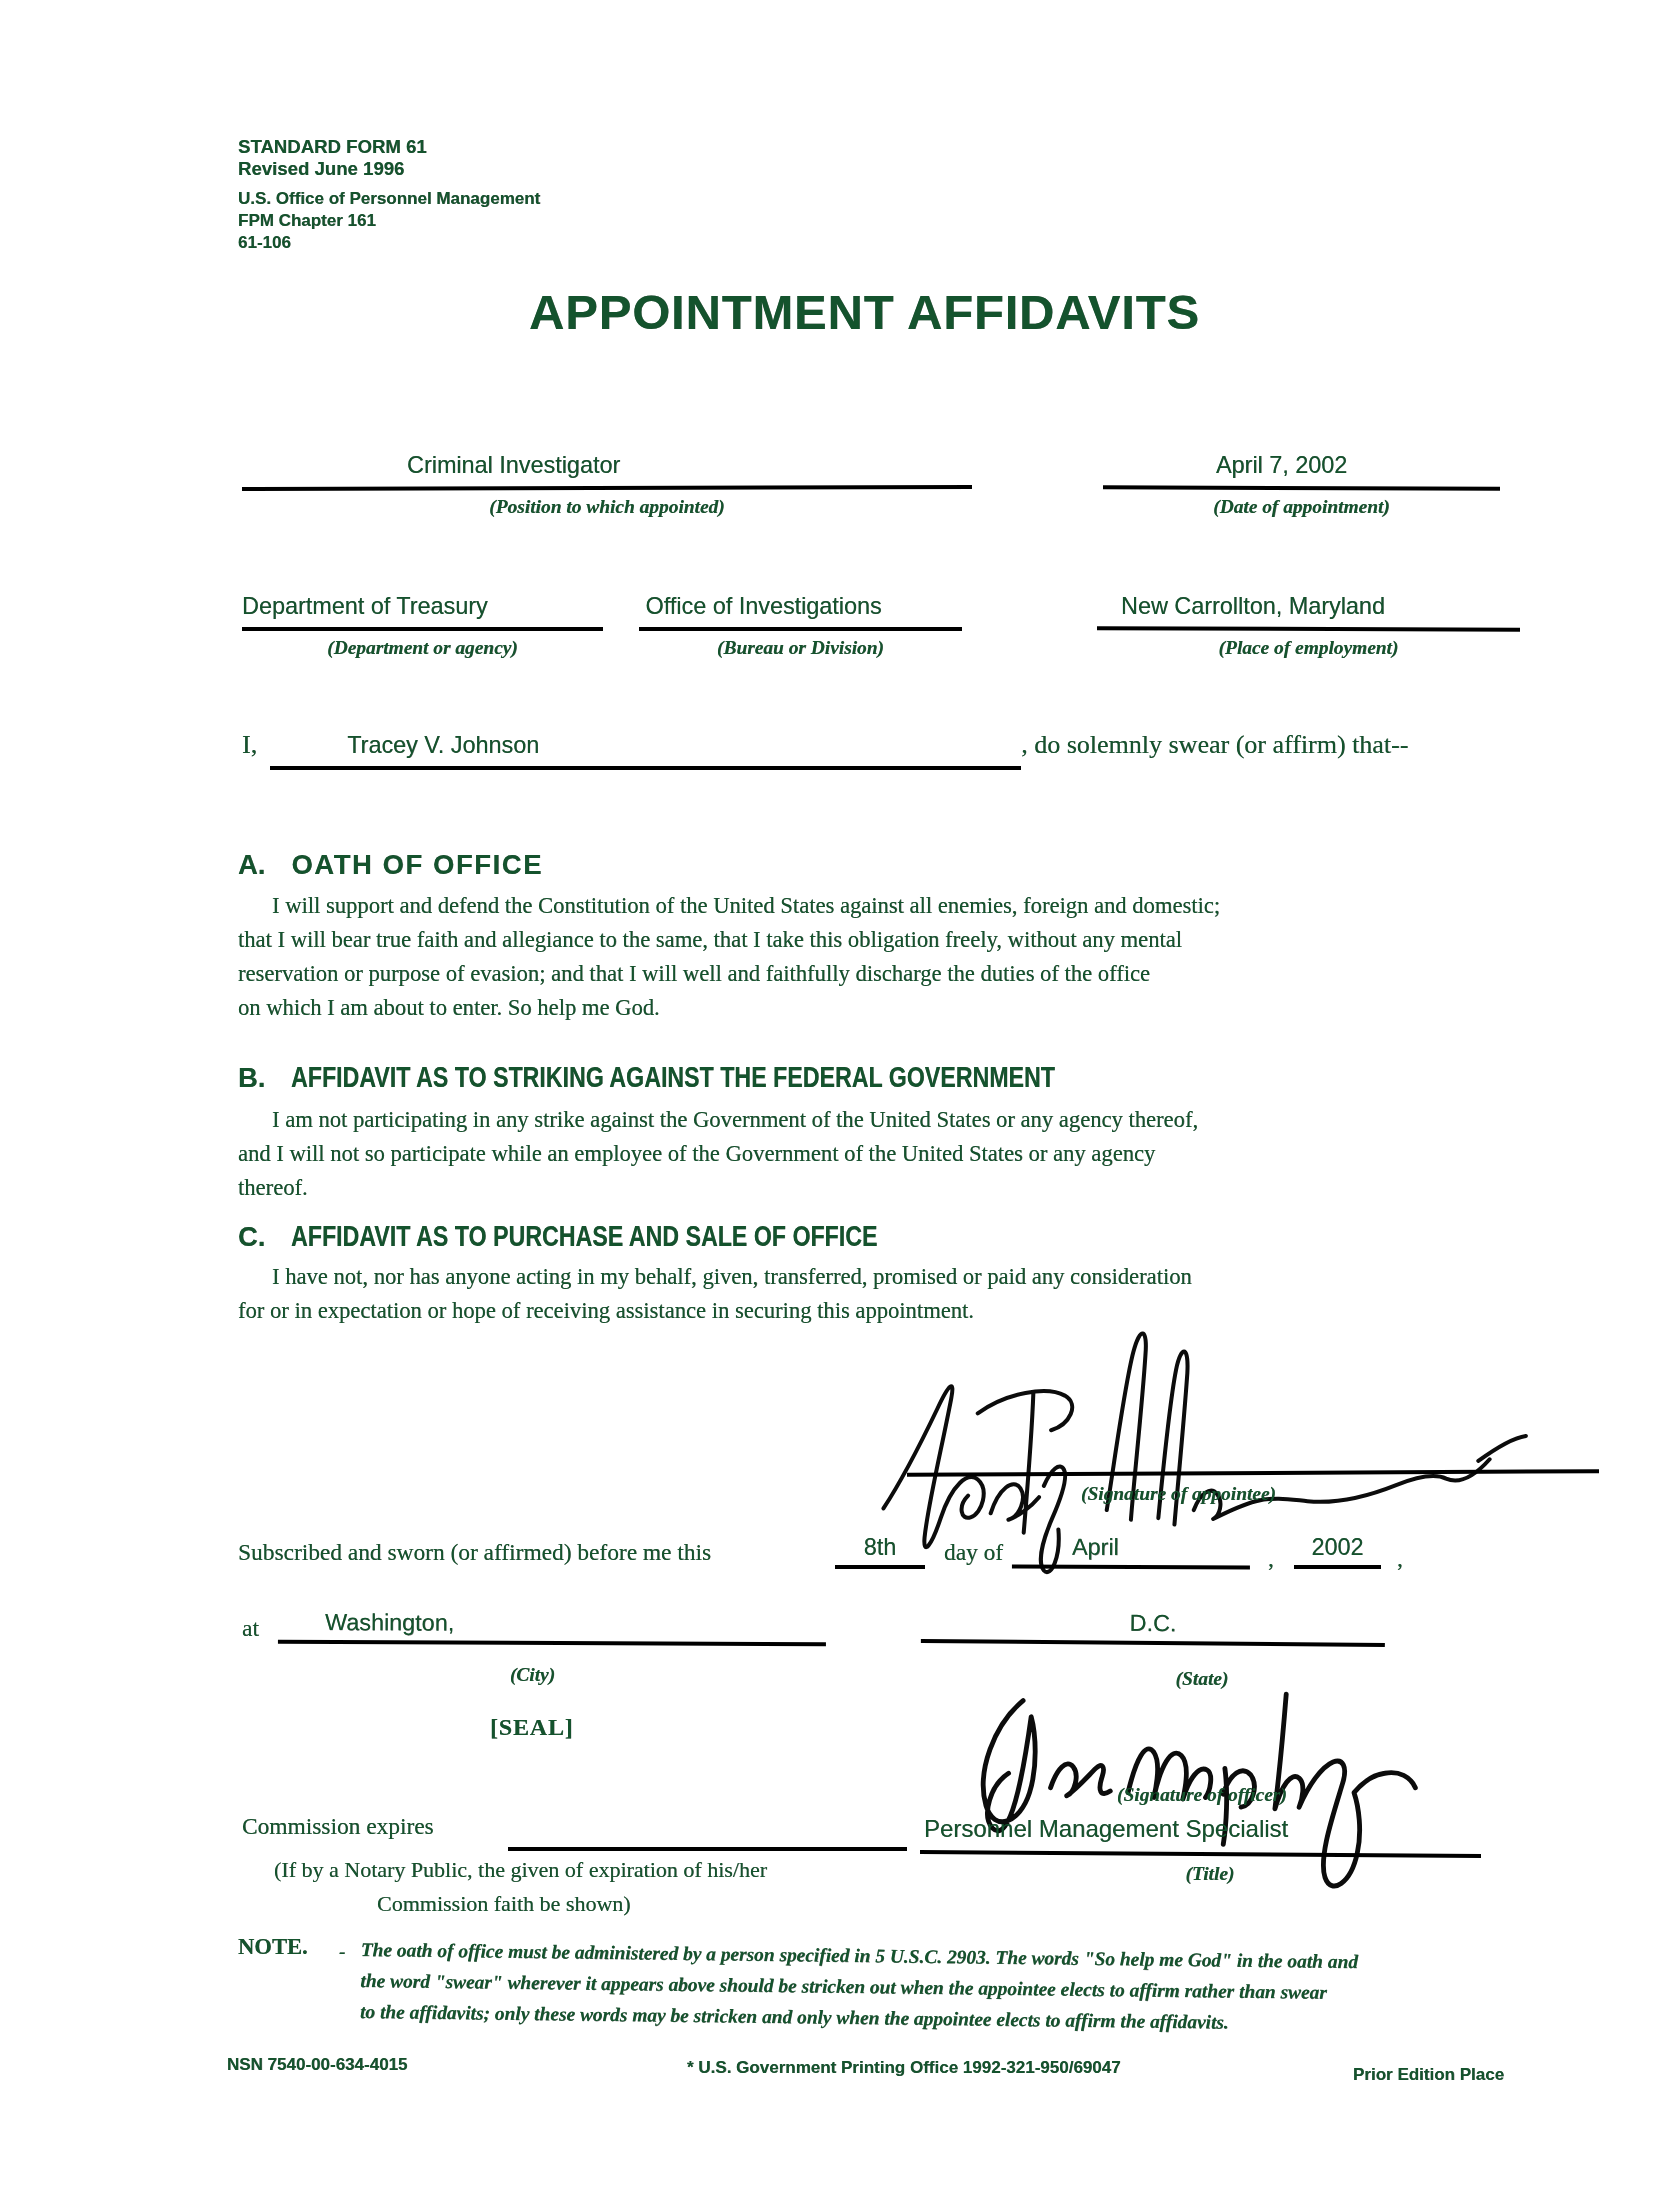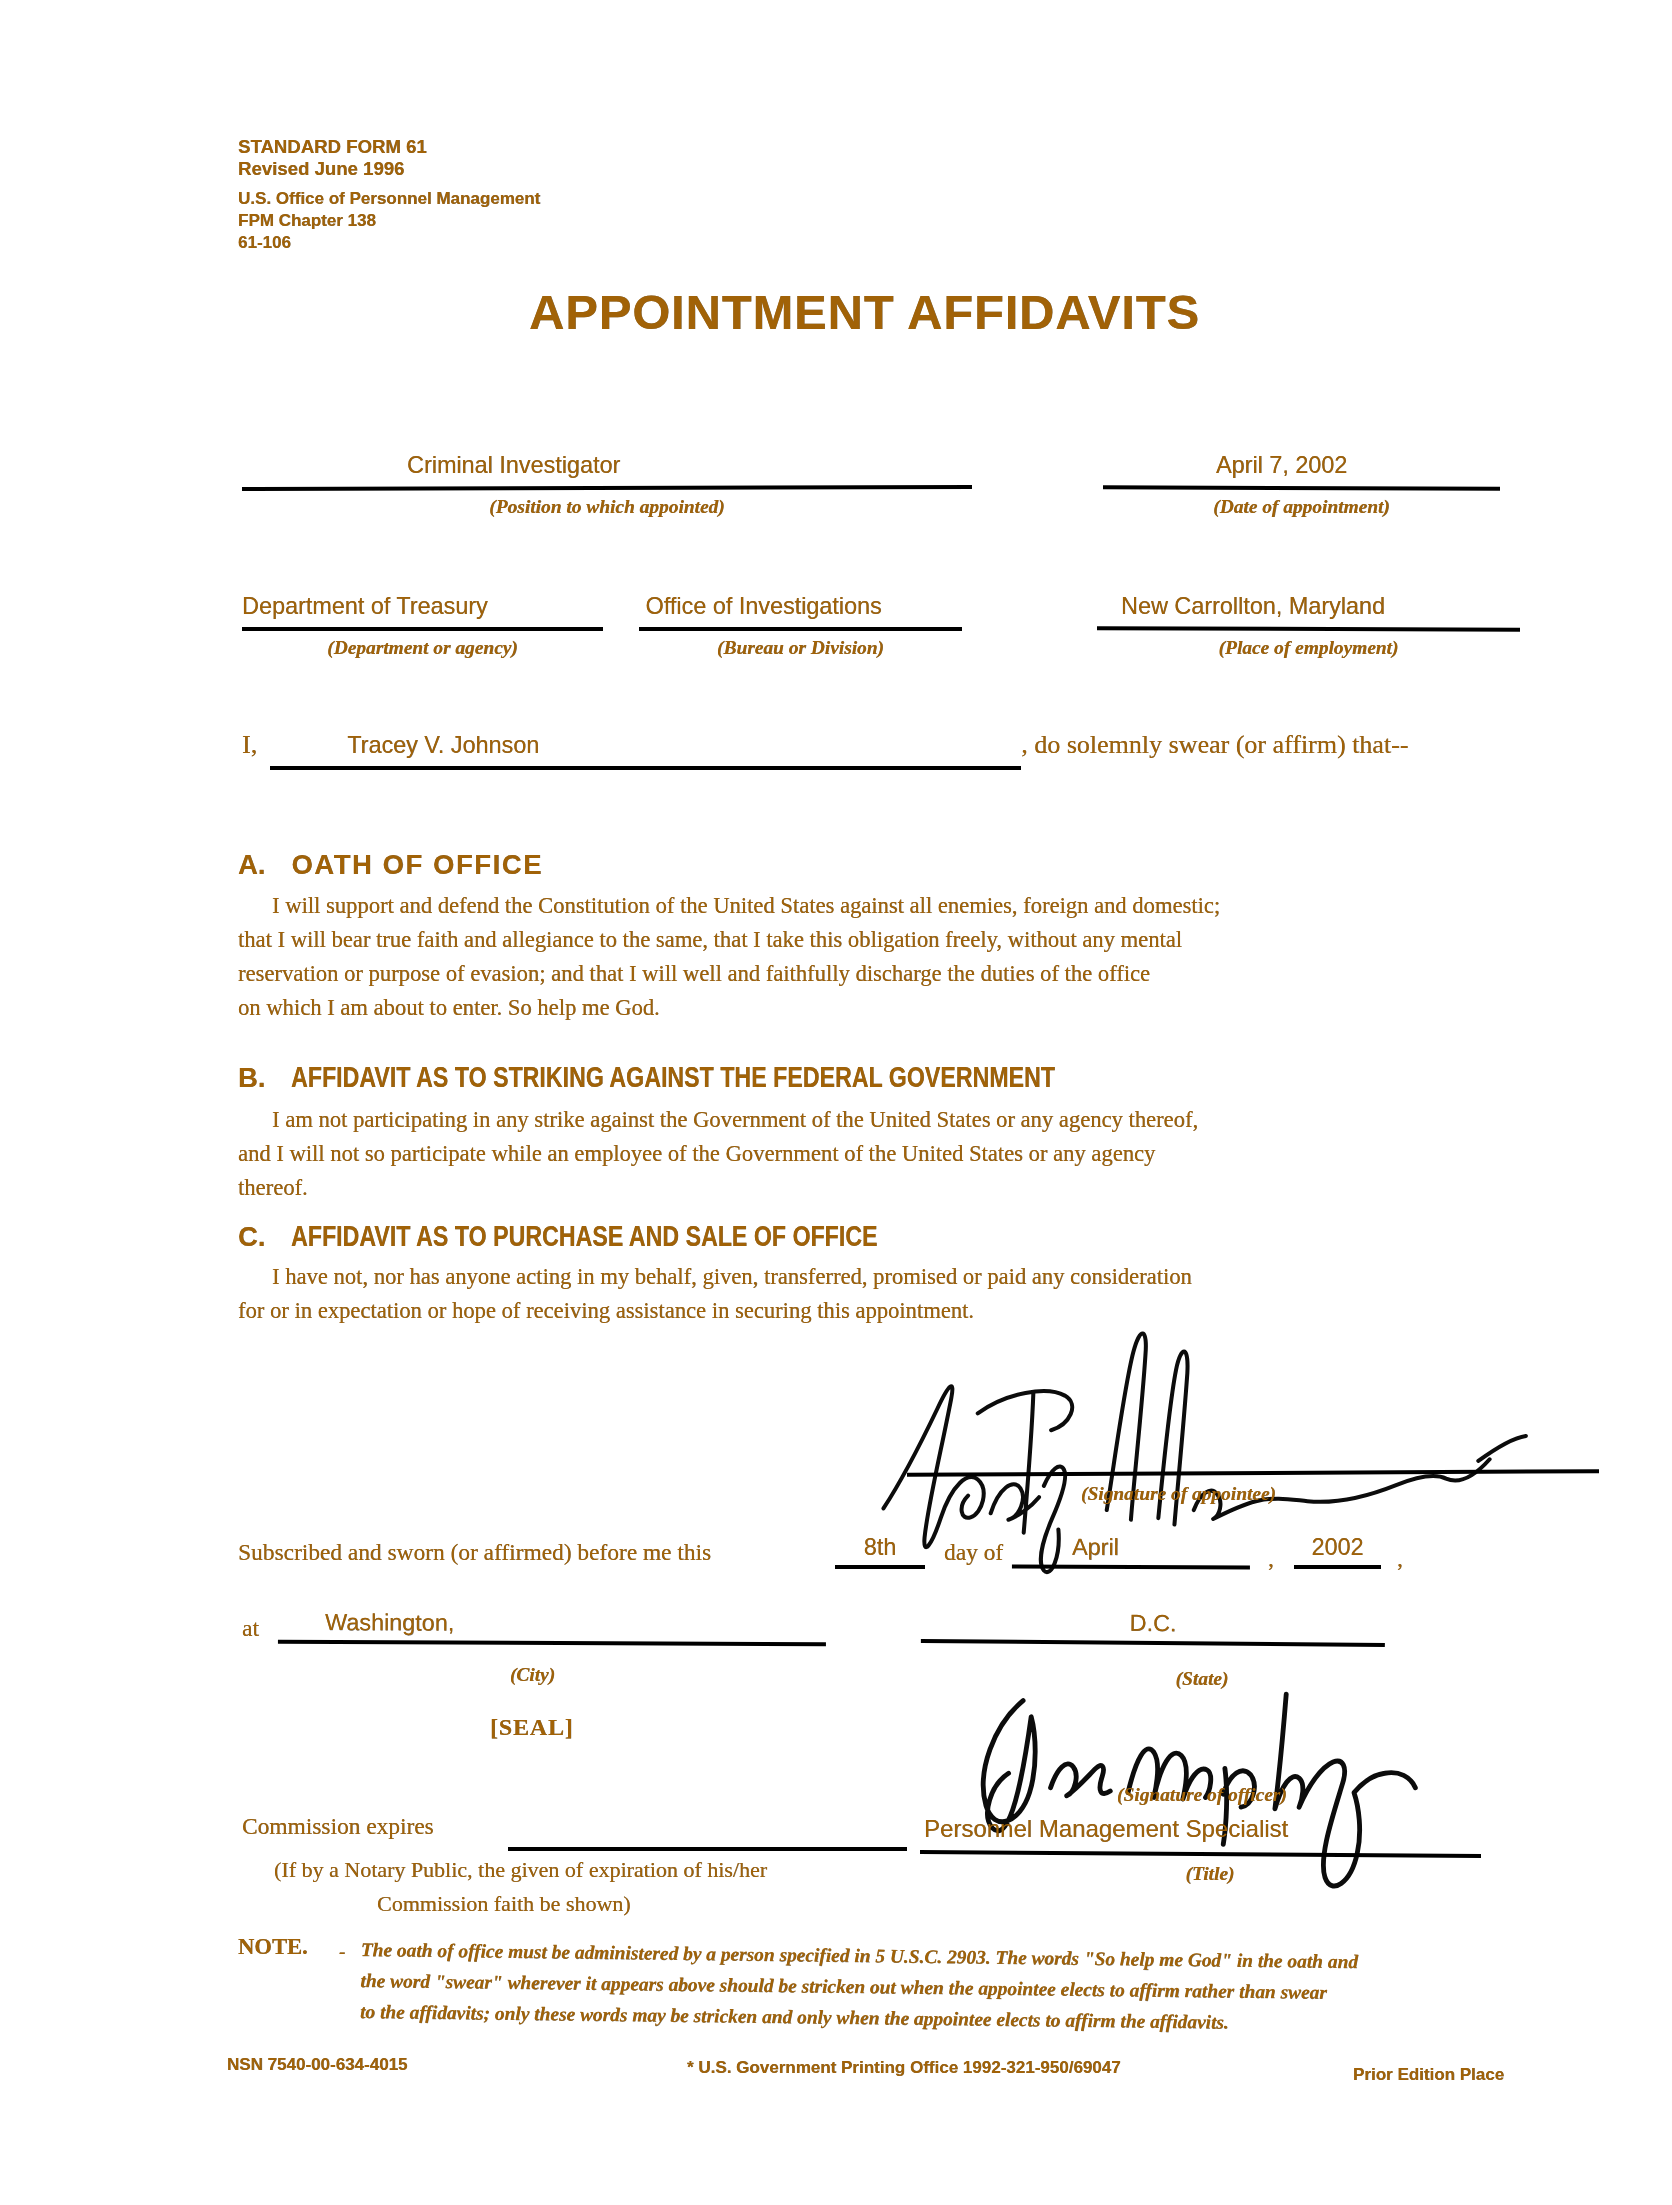--- a/index.html
+++ b/index.html
@@ -1,20 +1,20 @@
 <!DOCTYPE html>
 <html style="font-size:13px"><head>
 <meta charset="utf-8">
 <style>
   html,body{margin:0;padding:0;background:#ffffff;}
   .page{
     position:relative;
     width:1673px;height:2205px;
     background:#ffffff;
-    color:#a16207;
+    color:#14532d;
     text-shadow:0.3px 0.3px 0 rgba(0,0,0,0.55);
     overflow:hidden;
   }
   .sans{font-family:"Liberation Sans",sans-serif;}
   .serif{font-family:"Liberation Serif",serif;}
   .abs{position:absolute;}
   .meta{font-family:"Liberation Sans",sans-serif;font-weight:bold;line-height:22px;}
   .meta .m-big{font-size:18.6px;}
   .meta .m-sml{font-size:17px;}
   .meta .gap{height:8px;}
@@ -46,21 +46,21 @@
 </head>
 <body>
 
 <div class="page">
 
   <div class="abs meta" style="left:238px;top:136px;">
     <div class="m-big">STANDARD FORM 61</div>
     <div class="m-big">Revised June 1996</div>
     <div class="gap"></div>
     <div class="m-sml">U.S. Office of Personnel Management</div>
-    <div class="m-sml">FPM Chapter 138</div>
+    <div class="m-sml">FPM Chapter 161</div>
     <div class="m-sml">61-106</div>
   </div>
 
   <div class="abs doc-title" style="left:529px;top:284px;">APPOINTMENT AFFIDAVITS</div>
 
   <div class="abs field" style="left:242px;top:452px;width:730px;">
     <div class="value" style="padding-left:165px;">Criminal Investigator</div>
     <div class="rule" style="transform:rotate(-0.15deg);"></div>
     <div class="flabel">(Position to which appointed)</div>
   </div>

